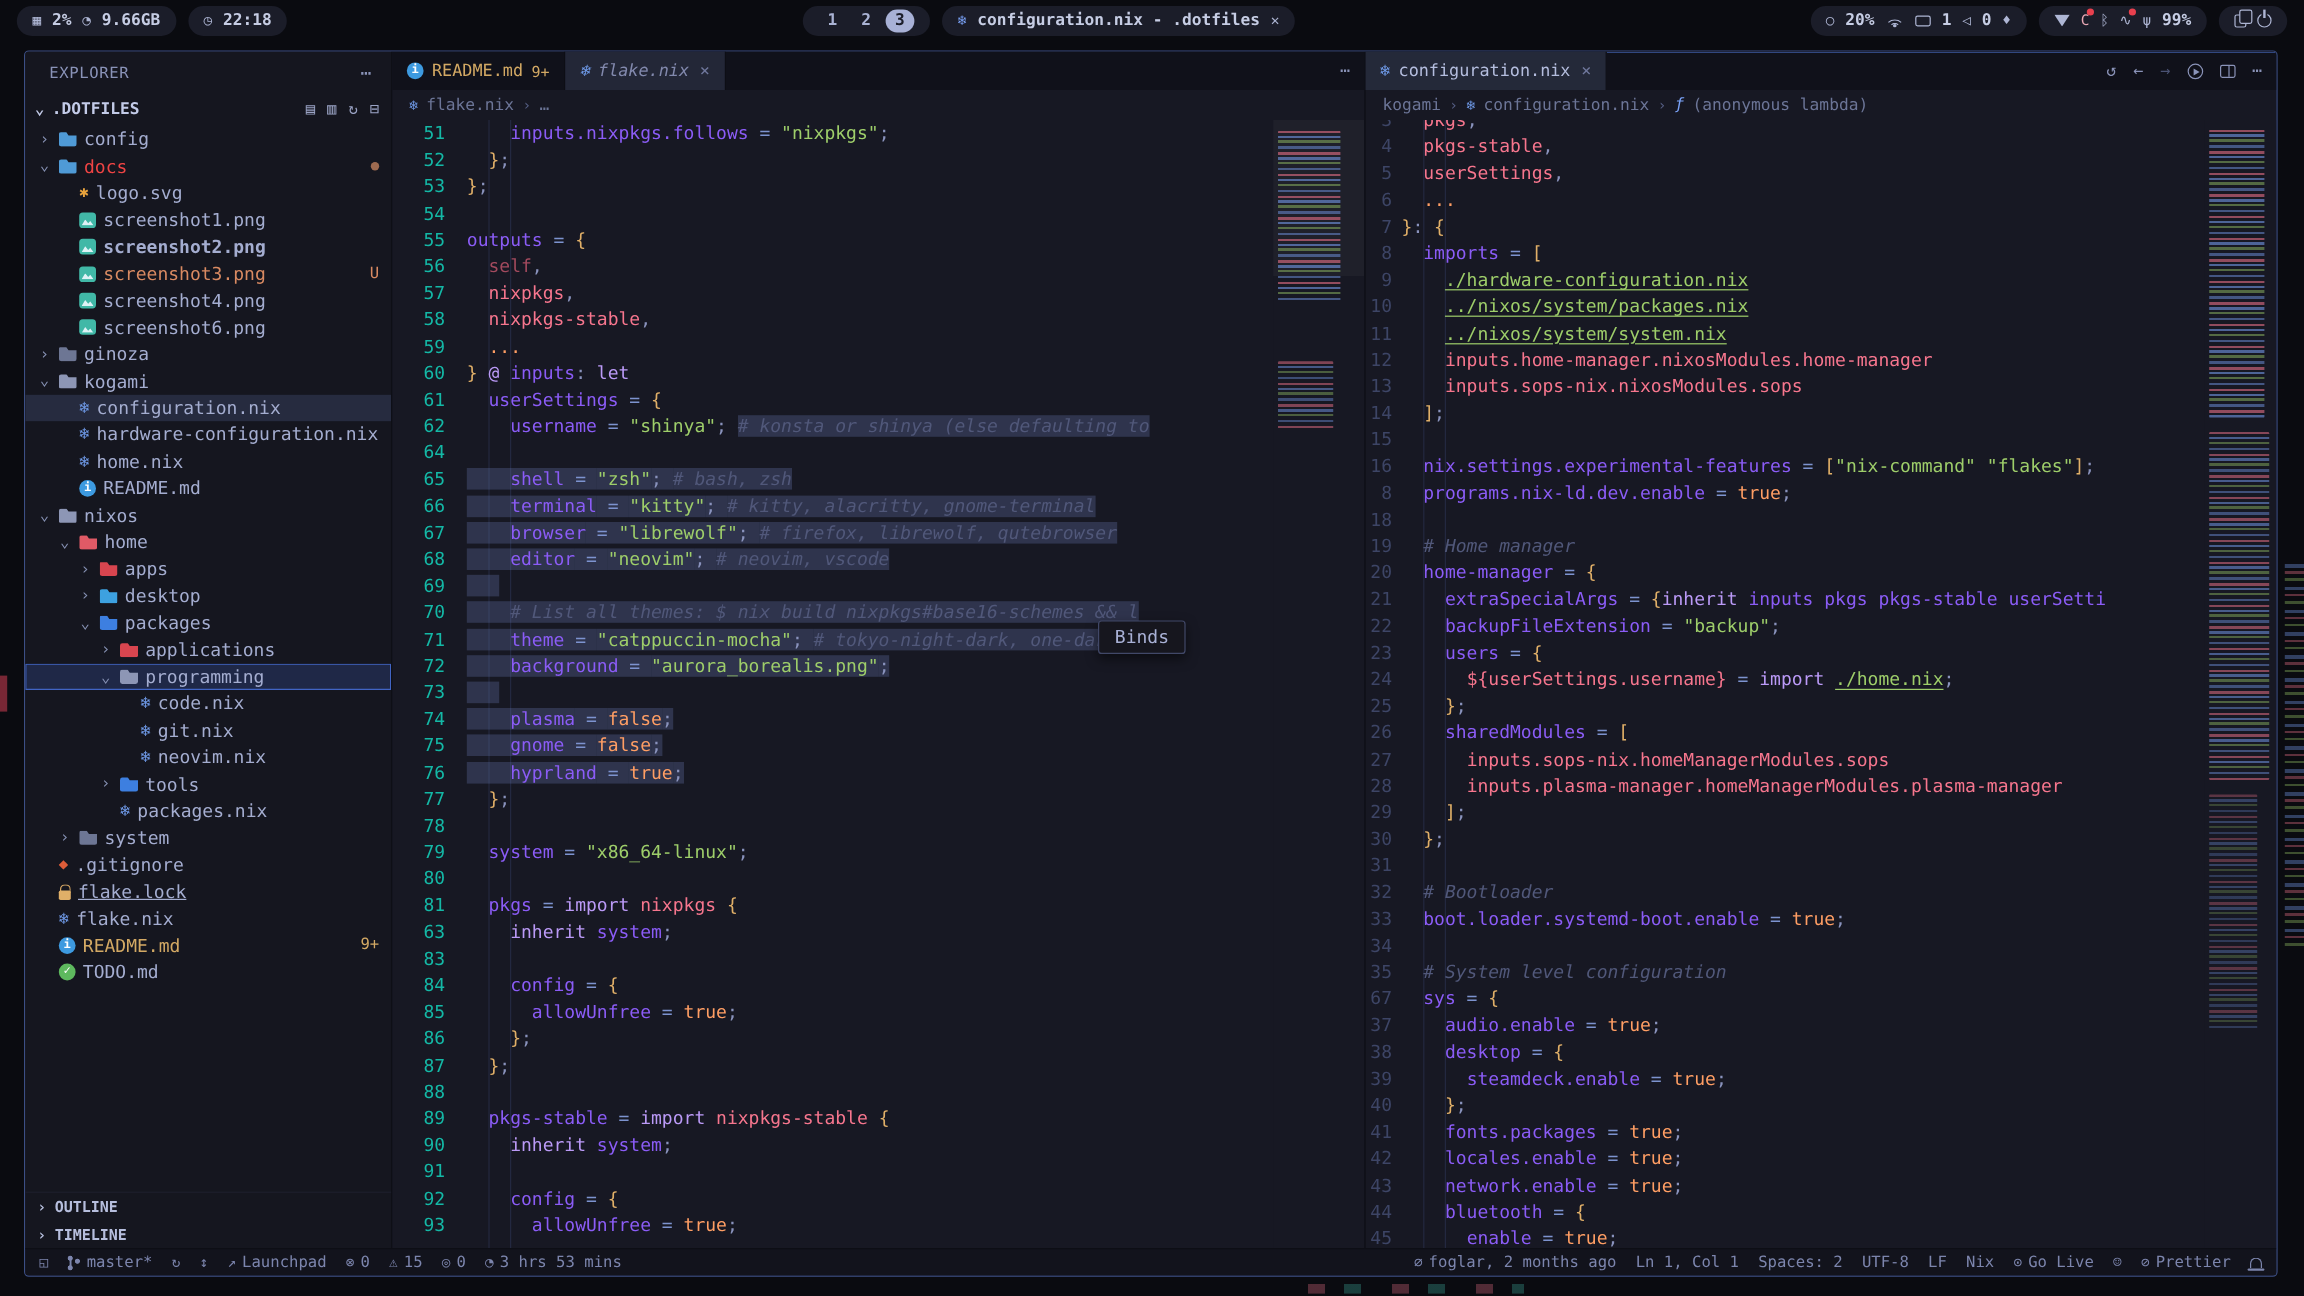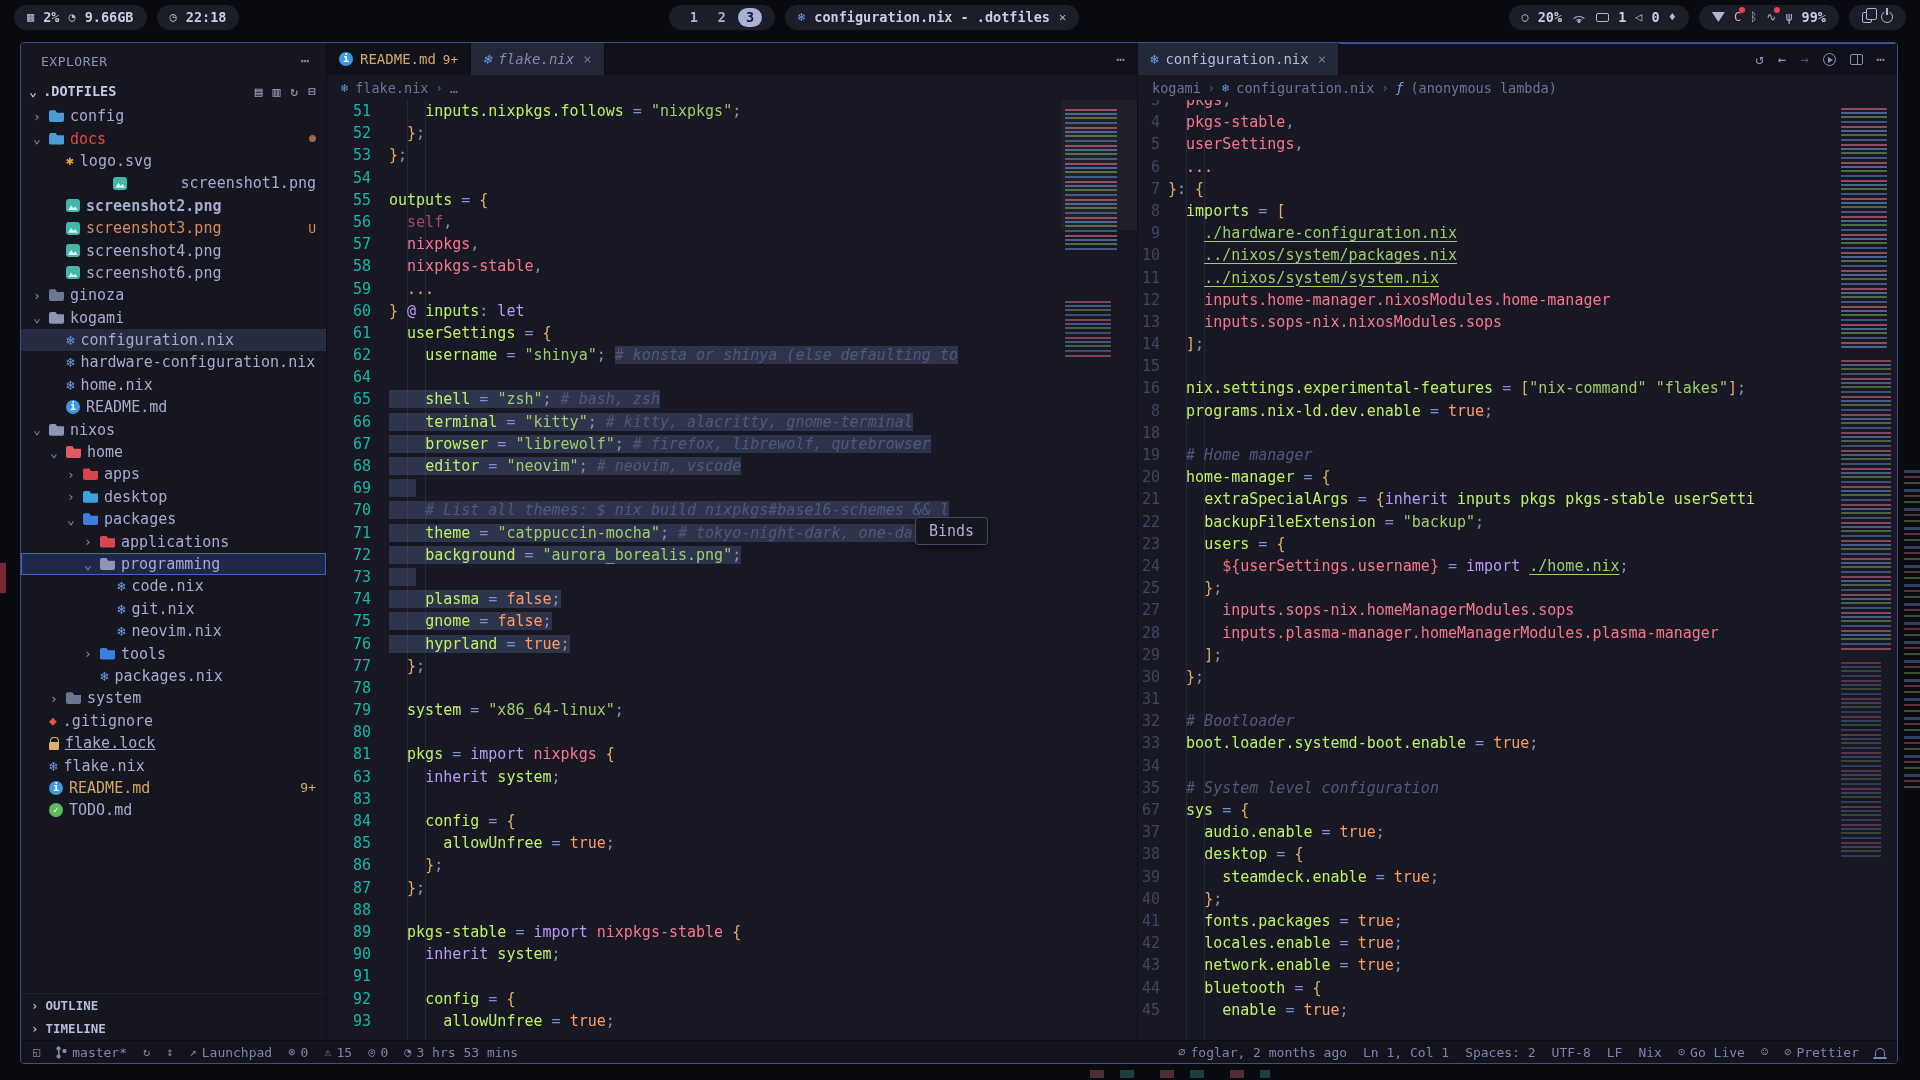--- a/index.html
+++ b/index.html
@@ -103,21 +103,21 @@
 
   .codewrap { flex:1; position:relative; overflow:hidden; }
   .code { position:relative; z-index:1; }
   .cl { display:flex; height:22.2px; line-height:22.2px; font-size:15px; white-space:pre; }
   .editor1 .ln { flex:0 0 62px; padding-right:18px; text-align:right; color:#14b8a6; }
   .editor2 .ln { flex:0 0 30px; padding-right:8px; text-align:right; color:#3d4566; }
   .lt { white-space:pre; }
   .guide { position:absolute; top:0; bottom:0; width:1px; background:#232840; z-index:0; }
 
   
-  .tk-v { color:#bef264; } .tk-o { color:#7d93cf; } .tk-s { color:#9ece6a; }
+  .tk-v { color:#8b5cf6; } .tk-o { color:#7d93cf; } .tk-s { color:#9ece6a; }
   .tk-u { color:#9ece6a; text-decoration:underline; text-underline-offset:3px; }
   .tk-c { color:#51587a; font-style:italic; } .tk-k { color:#bb9af7; }
   .tk-p { color:#f7768e; } .tk-pd { color:#a34a5e; } .tk-n { color:#ff9e64; }
   .tk-y { color:#e0af68; } .tk-w { color:#9aa5ce; } .tk-d { color:#8a93bd; }
   .sel { background:rgba(104,120,174,.30); }
 
   
   .minimap { position:absolute; top:0; right:0; bottom:0; z-index:2; background:#171823; }
   .editor1 .minimap { width:76px; } .editor2 .minimap { width:60px; }
   .mmb { position:absolute; left:4px; border-radius:1px;
@@ -224,21 +224,21 @@
             <span class="twisty">⌄</span>
             <span class="ic ic-folder" style="background: rgb(79, 154, 214);"></span>
             <span class="tlabel" style="color: #ef4444;">docs</span>
             <span class="dotbadge"></span>
           </div>
           <div class="trow" style="padding-left: 27px;">
             <span class="twisty"></span>
             <span class="ic ic-glyph" style="color: rgb(232, 163, 61);">✱</span>
             <span class="tlabel">logo.svg</span>
           </div>
-          <div class="trow" style="padding-left: 27px; justify-content: space-between;">
+          <div class="trow" style="padding-left: 27px;">
             <span class="twisty"></span>
             <span class="ic ic-img" style="background: rgb(65, 184, 167);"></span>
             <span class="tlabel">screenshot1.png</span>
           </div>
           <div class="trow" style="padding-left: 27px; font-weight: bold;">
             <span class="twisty"></span>
             <span class="ic ic-img" style="background: rgb(65, 184, 167);"></span>
             <span class="tlabel">screenshot2.png</span>
           </div>
           <div class="trow" style="padding-left: 27px;">
@@ -514,20 +514,21 @@
             <div class="cl"><span class="ln">16</span><span class="lt"><span class="tk-w">  </span><span class="tk-v">nix.settings.experimental-features</span><span class="tk-o"> = </span><span class="tk-y">[</span><span class="tk-s">"nix-command"</span><span class="tk-s"> "flakes"</span><span class="tk-y">]</span><span class="tk-d">;</span></span></div>
             <div class="cl"><span class="ln">8</span><span class="lt"><span class="tk-w">  </span><span class="tk-v">programs.nix-ld.dev.enable</span><span class="tk-o"> = </span><span class="tk-n">true</span><span class="tk-d">;</span></span></div>
             <div class="cl"><span class="ln">18</span><span class="lt"></span></div>
             <div class="cl"><span class="ln">19</span><span class="lt"><span class="tk-w">  </span><span class="tk-c"># Home manager</span></span></div>
             <div class="cl"><span class="ln">20</span><span class="lt"><span class="tk-w">  </span><span class="tk-v">home-manager</span><span class="tk-o"> = </span><span class="tk-y">{</span></span></div>
             <div class="cl"><span class="ln">21</span><span class="lt"><span class="tk-w">    </span><span class="tk-v">extraSpecialArgs</span><span class="tk-o"> = </span><span class="tk-y">{</span><span class="tk-k">inherit</span><span class="tk-v"> inputs pkgs pkgs-stable userSetti</span></span></div>
             <div class="cl"><span class="ln">22</span><span class="lt"><span class="tk-w">    </span><span class="tk-v">backupFileExtension</span><span class="tk-o"> = </span><span class="tk-s">"backup"</span><span class="tk-d">;</span></span></div>
             <div class="cl"><span class="ln">23</span><span class="lt"><span class="tk-w">    </span><span class="tk-v">users</span><span class="tk-o"> = </span><span class="tk-y">{</span></span></div>
             <div class="cl"><span class="ln">24</span><span class="lt"><span class="tk-w">      </span><span class="tk-p">${userSettings.username}</span><span class="tk-o"> = </span><span class="tk-k">import </span><span class="tk-u">./home.nix</span><span class="tk-d">;</span></span></div>
             <div class="cl"><span class="ln">25</span><span class="lt"><span class="tk-w">    </span><span class="tk-y">}</span><span class="tk-d">;</span></span></div>
+            <div class="cl"><span class="ln">26</span><span class="lt"><span class="tk-w">    </span><span class="tk-v">sharedModules</span><span class="tk-o"> = </span><span class="tk-y">[</span></span></div>
             <div class="cl"><span class="ln">27</span><span class="lt"><span class="tk-w">      </span><span class="tk-p">inputs.sops-nix.homeManagerModules.sops</span></span></div>
             <div class="cl"><span class="ln">28</span><span class="lt"><span class="tk-w">      </span><span class="tk-p">inputs.plasma-manager.homeManagerModules.plasma-manager</span></span></div>
             <div class="cl"><span class="ln">29</span><span class="lt"><span class="tk-w">    </span><span class="tk-y">]</span><span class="tk-d">;</span></span></div>
             <div class="cl"><span class="ln">30</span><span class="lt"><span class="tk-w">  </span><span class="tk-y">}</span><span class="tk-d">;</span></span></div>
             <div class="cl"><span class="ln">31</span><span class="lt"></span></div>
             <div class="cl"><span class="ln">32</span><span class="lt"><span class="tk-w">  </span><span class="tk-c"># Bootloader</span></span></div>
             <div class="cl"><span class="ln">33</span><span class="lt"><span class="tk-w">  </span><span class="tk-v">boot.loader.systemd-boot.enable</span><span class="tk-o"> = </span><span class="tk-n">true</span><span class="tk-d">;</span></span></div>
             <div class="cl"><span class="ln">34</span><span class="lt"></span></div>
             <div class="cl"><span class="ln">35</span><span class="lt"><span class="tk-w">  </span><span class="tk-c"># System level configuration</span></span></div>
             <div class="cl"><span class="ln">67</span><span class="lt"><span class="tk-w">  </span><span class="tk-v">sys</span><span class="tk-o"> = </span><span class="tk-y">{</span></span></div>

